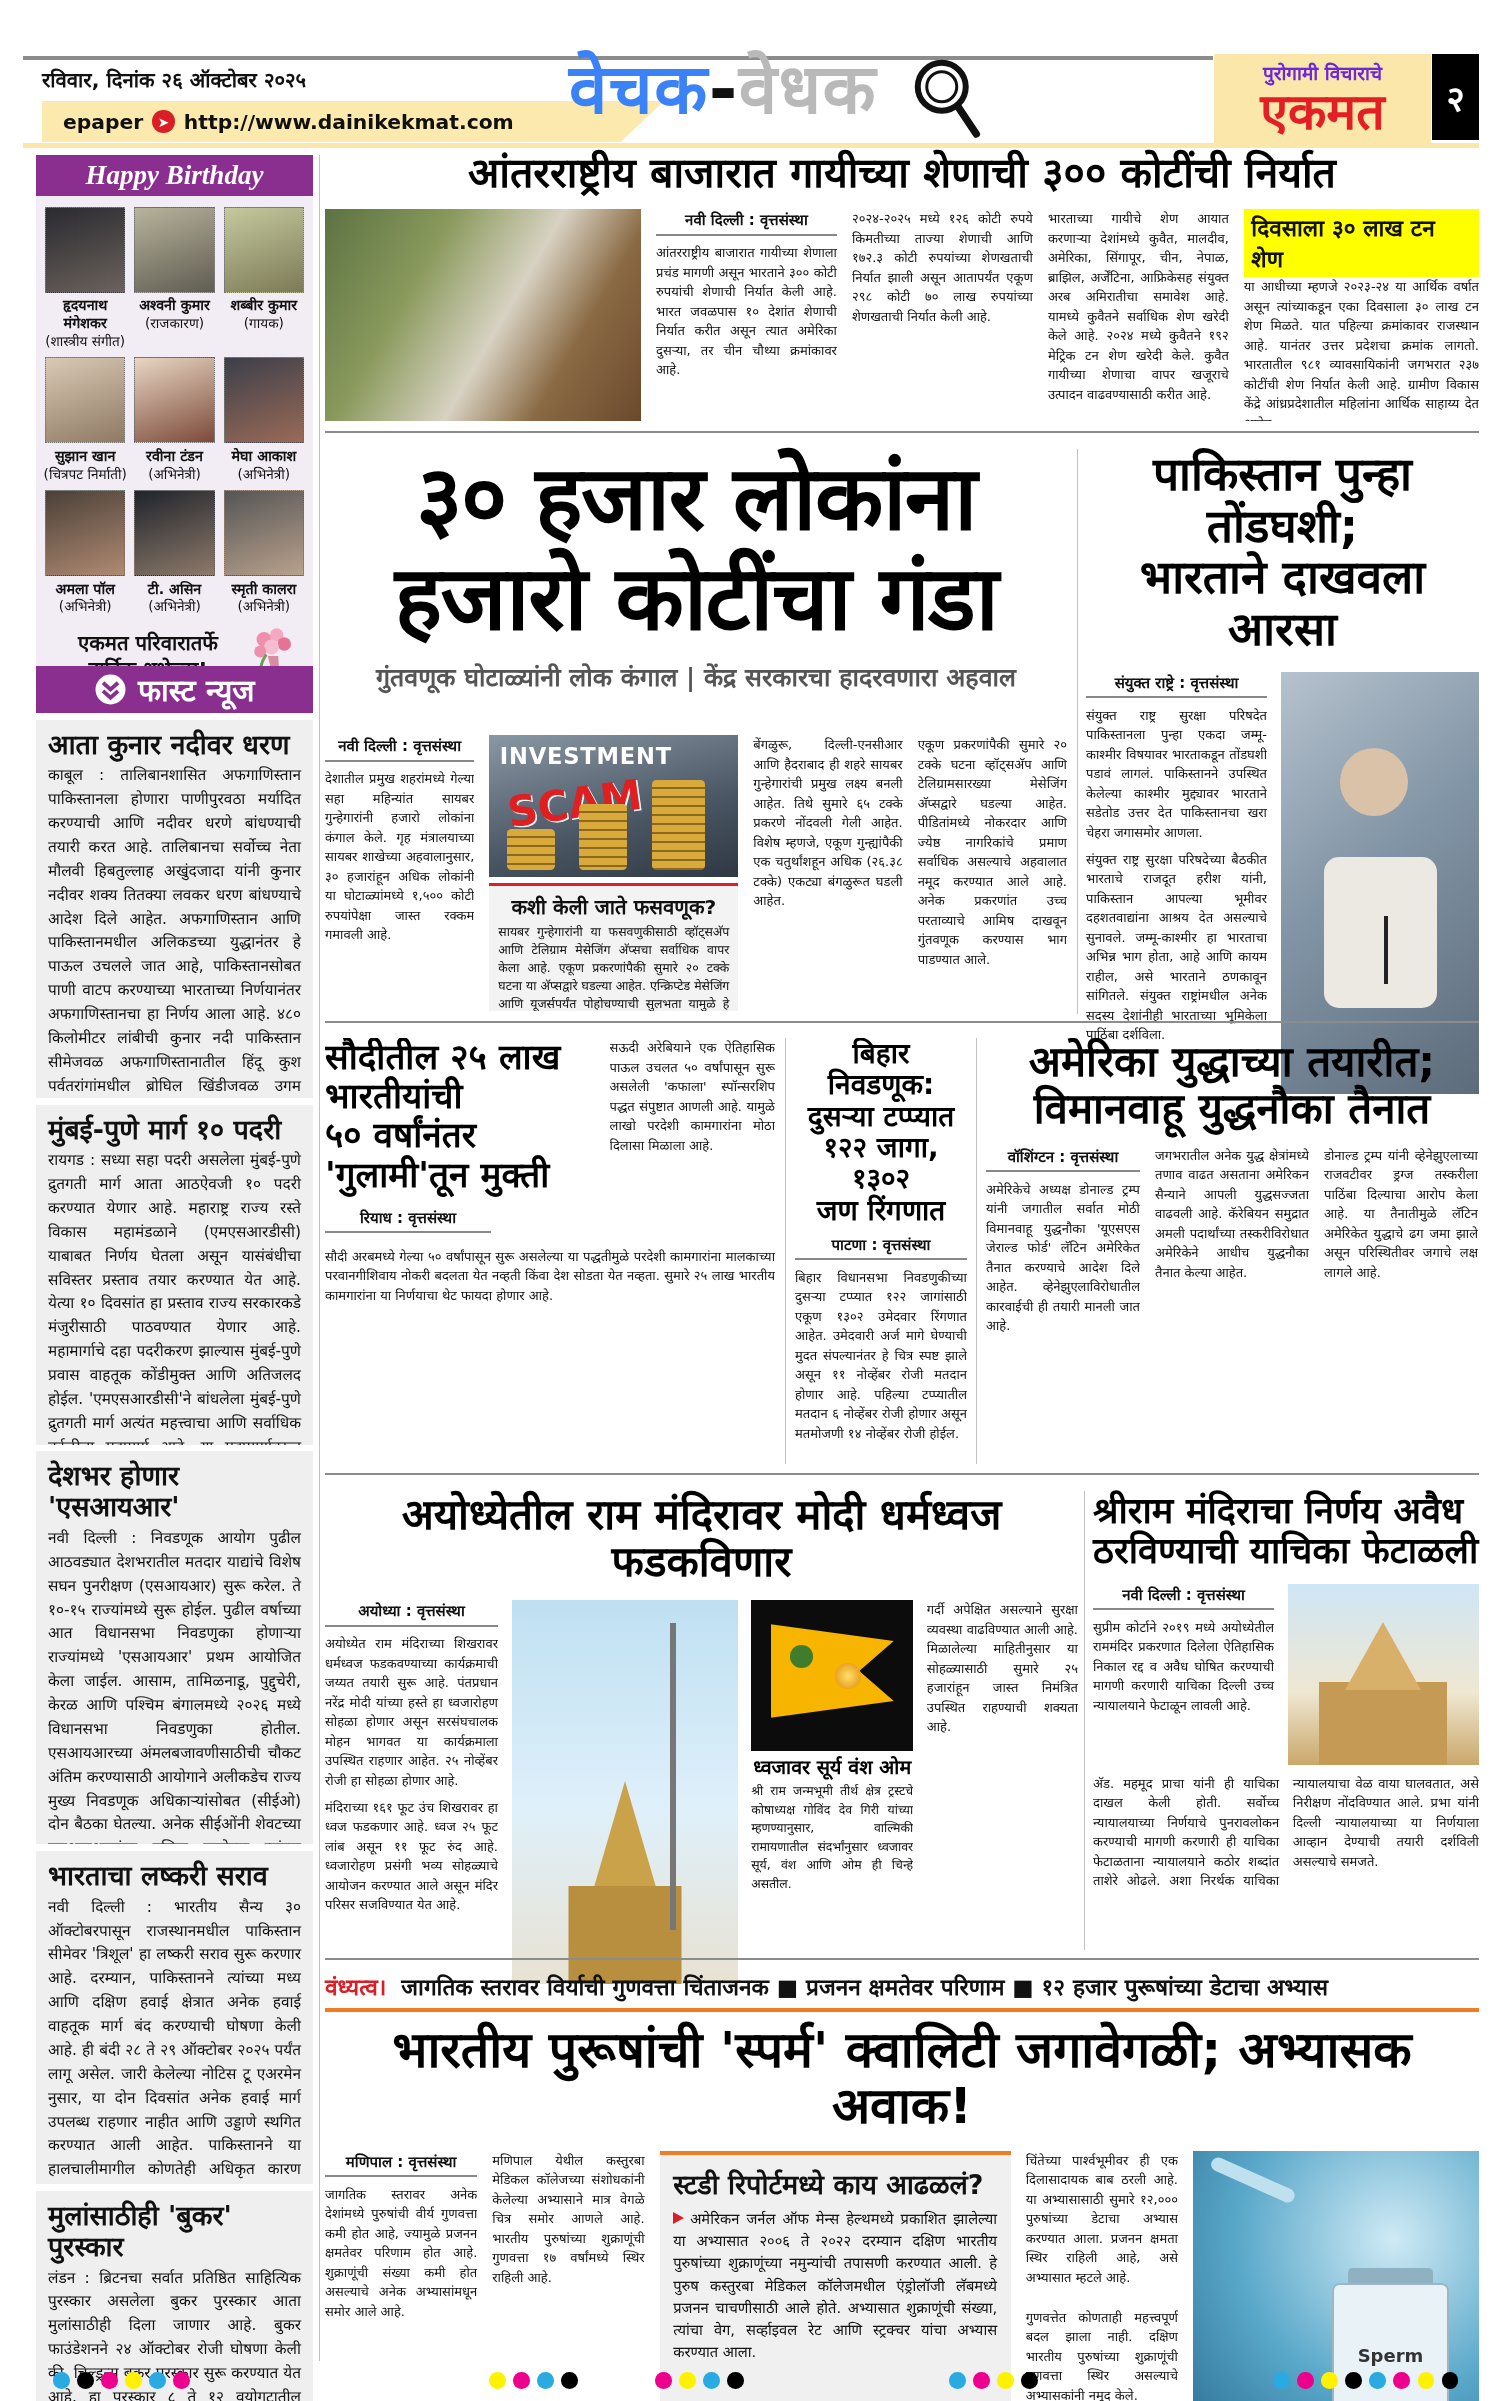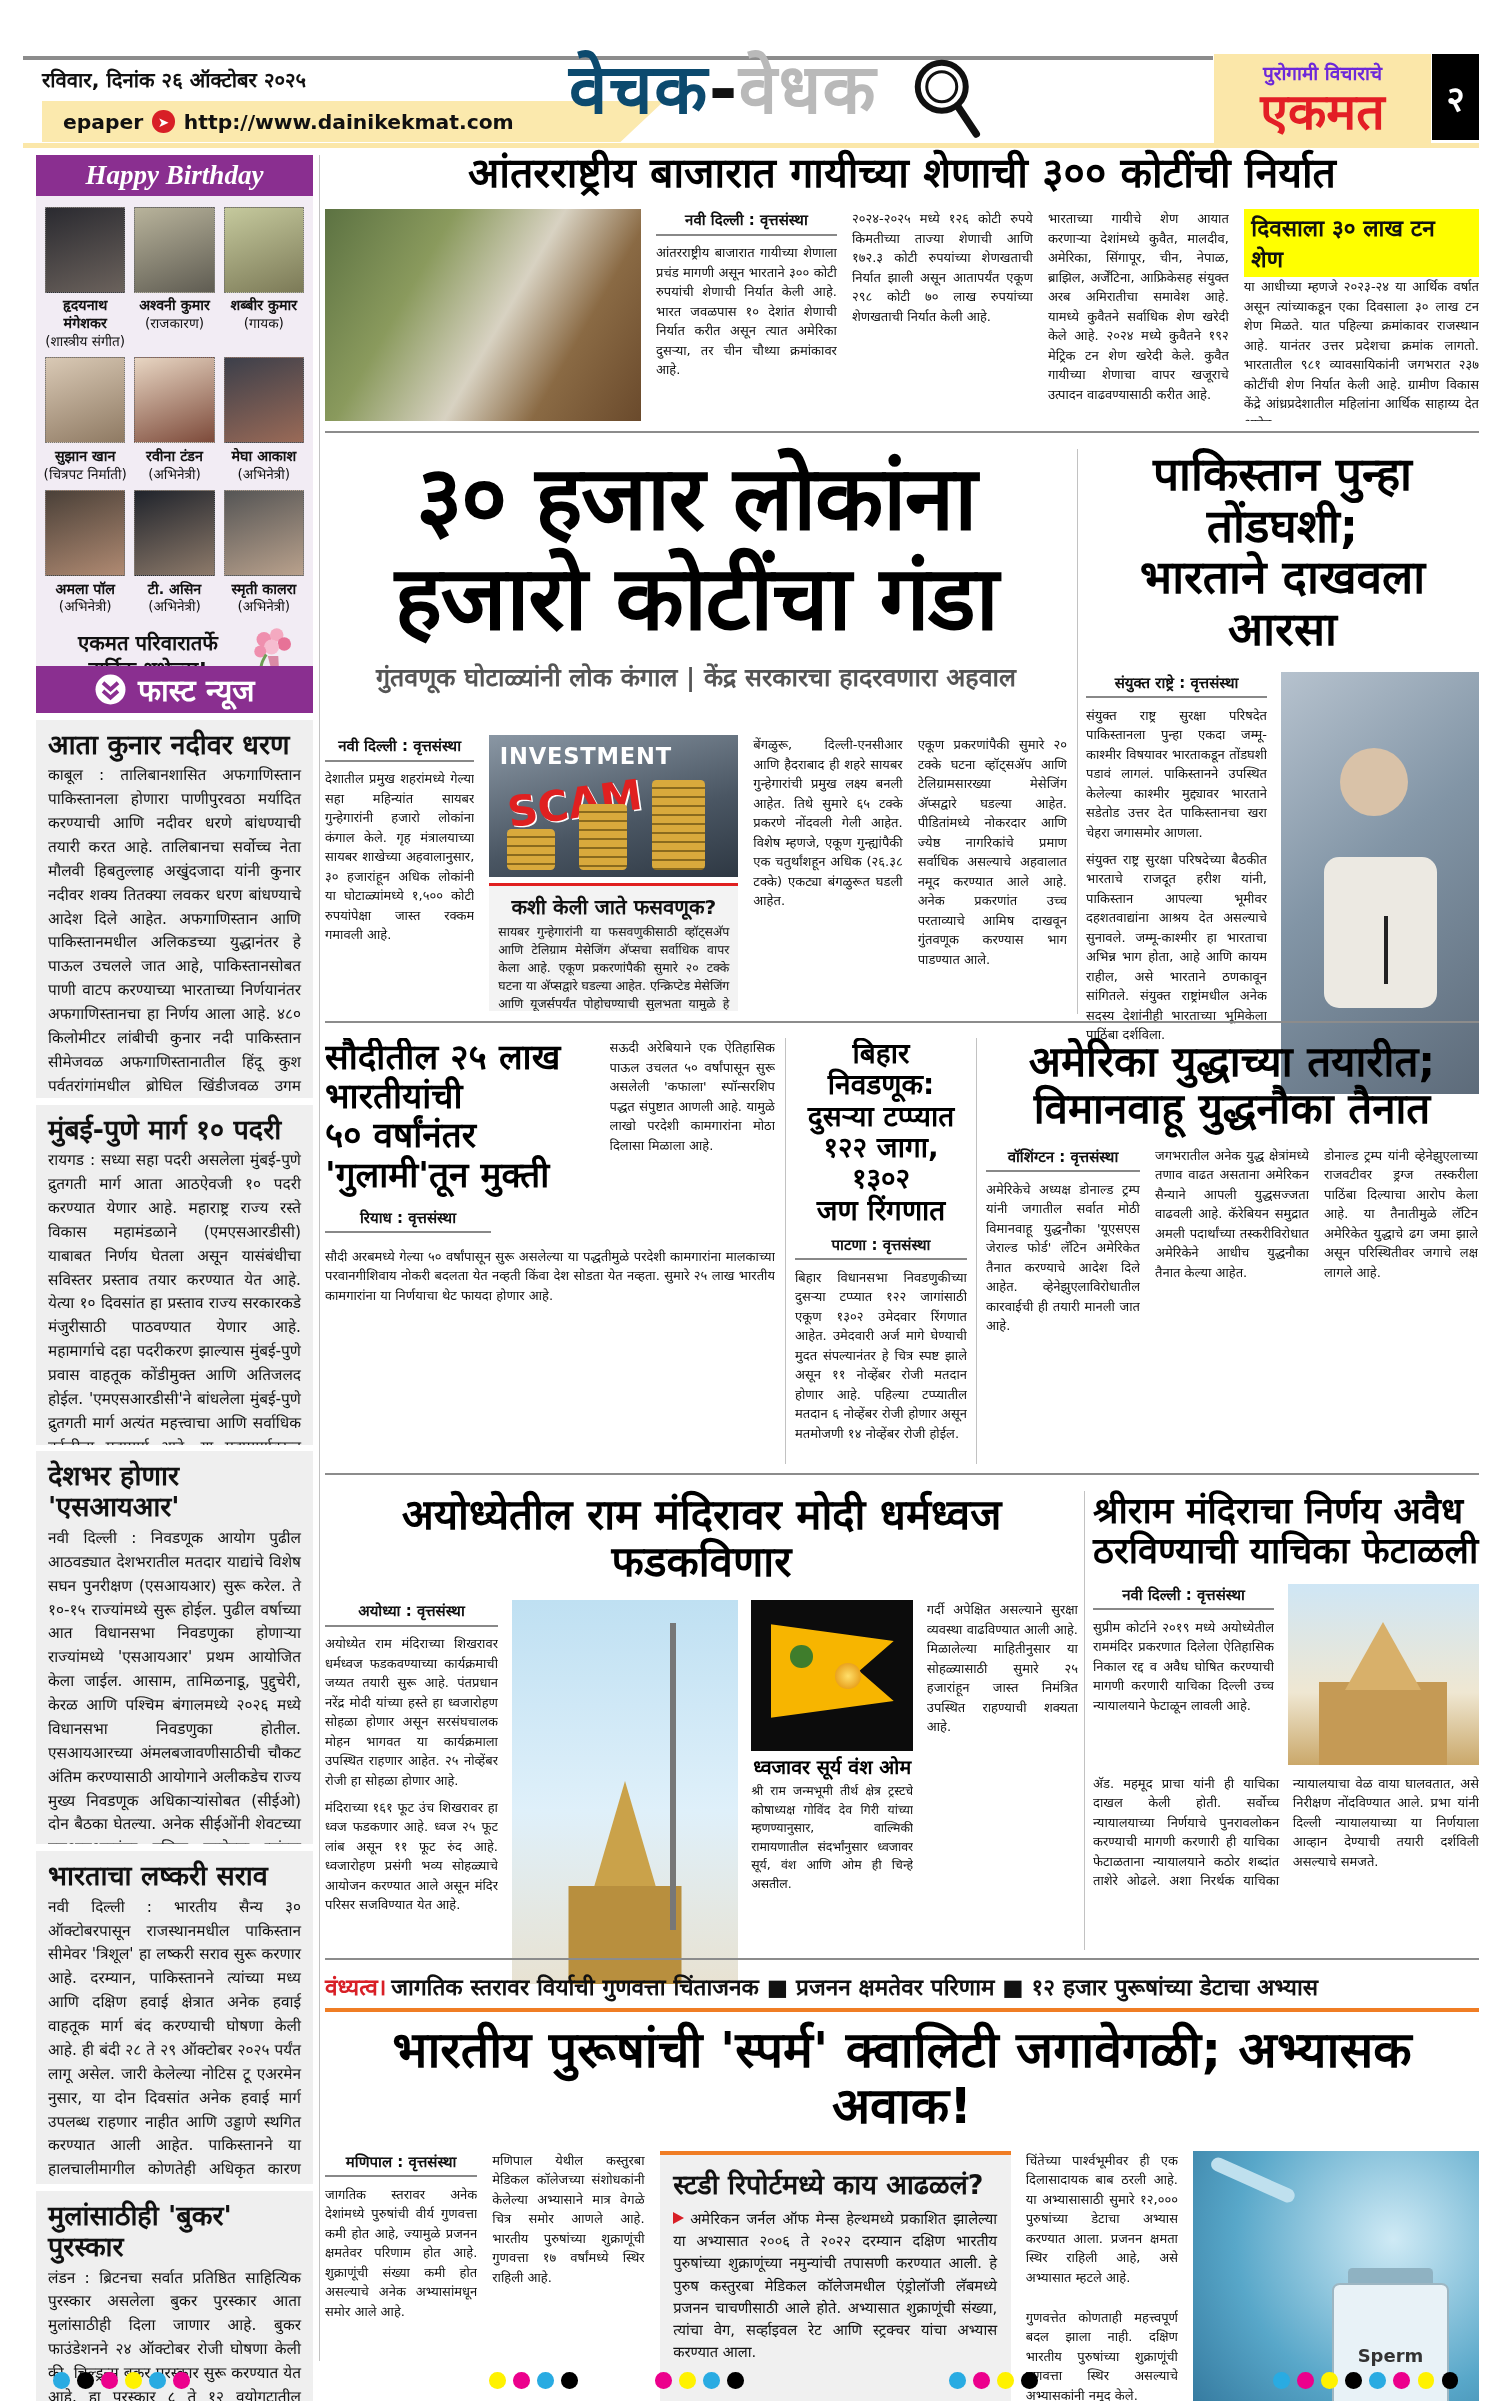--- a/index.html
+++ b/index.html
@@ -16,21 +16,21 @@
   .vrule{background:#c2c2c2;width:0.8px;}
   .photo{position:relative;overflow:hidden;}
   
   .date{font-size:20.3px;font-weight:bold;}
   .epaper{background:#fbe9ad;display:flex;align-items:center;gap:9px;padding:0 21px;
           clip-path:polygon(0 0,100% 0,93% 100%,0 100%);font-size:20.3px;font-weight:bold;}
   .epaper a{color:#111;text-decoration:none;}
   .cursor-ic{width:22.6px;height:22.6px;border-radius:50%;background:#d81f26;display:inline-flex;
              align-items:center;justify-content:center;color:#fff;font-size:13.6px;}
   .logo{font-size:69px;font-weight:bold;letter-spacing:1.5px;white-space:nowrap;}
-  .logo .l1{color:#0c4a6e;}
+  .logo .l1{color:#3b82f6;}
   .logo .ld{color:#111;}
   .logo .l2{color:#b9b9b9;}
   .masthead{background:#fbe7a9;text-align:center;padding-top:6px;}
   .masthead .tag{color:#6d28d9;font-weight:bold;font-size:19px;}
   .masthead .ttl{color:#e31e25;font-weight:bold;font-size:50px;line-height:1.05;}
   .pageno{background:#000;color:#fff;font-size:35px;font-weight:bold;
           display:flex;align-items:center;justify-content:center;}
   
   .panel-hdr{background:#8a2f90;color:#fff;text-align:center;font-weight:bold;
              display:flex;align-items:center;justify-content:center;gap:10.5px;}
@@ -79,21 +79,21 @@
   .flag-tree{position:absolute;left:24%;top:30%;width:22.6px;height:22.6px;border-radius:50%;background:#3f7d2c;}
   .ram{background:linear-gradient(#cfe6f5 0%,#efe7d2 60%,#caa86a 100%);}
   .spermimg{background:radial-gradient(circle at 70% 30%,#cfeaf5,#58a7c9 55%,#2c6e94);}
   .jar{position:absolute;right:30px;bottom:30px;width:113px;height:128px;background:#e8f2f7;
        border:2.3px solid #9db6c2;border-radius:7.5px;}
   .jar:before{content:"";position:absolute;top:-16.6px;left:13.6px;right:13.6px;height:15px;background:#8fb2c2;border-radius:4.5px 4.5px 0 0;}
   .jar-label{position:absolute;left:50%;top:55%;transform:translate(-50%,-50%);
              font-size:18px;font-weight:bold;color:#333;font-family:"DejaVu Sans",sans-serif;}
   .ybox-t{display:inline-block;background:#ffff00;font-weight:bold;font-size:22.6px;padding:3px 7.5px;margin-bottom:0;}
   
-  .kick{font-weight:bold;font-size:22.6px;display:flex;gap:5px;align-items:baseline;}
+  .kick{font-weight:bold;font-size:22.6px;display:flex;gap:15px;align-items:baseline;}
   .kick .lab{color:#d81f26;}
   .kick-rule{background:#f07d24;height:3.8px;margin-top:6px;}
   .studybox{background:#f0f0f0;border-top:4.5px solid #f07d24;padding:10.5px 13.6px;overflow:hidden;}
   .study-t{font-weight:bold;font-size:27px;margin-bottom:6px;}
   .tri{display:inline-block;width:0;height:0;border-top:6.8px solid transparent;border-bottom:6.8px solid transparent;
        border-left:11.3px solid #d81f26;margin-right:6px;}
   .study-b{font-size:14.7px;line-height:1.5;text-align:justify;}
   .dots{display:flex;gap:7.5px;}
   .dot{width:16.6px;height:16.6px;border-radius:50%;}
   .c-c{background:#29abe2;} .c-k{background:#000;} .c-m{background:#ec008c;} .c-y{background:#fff200;}

